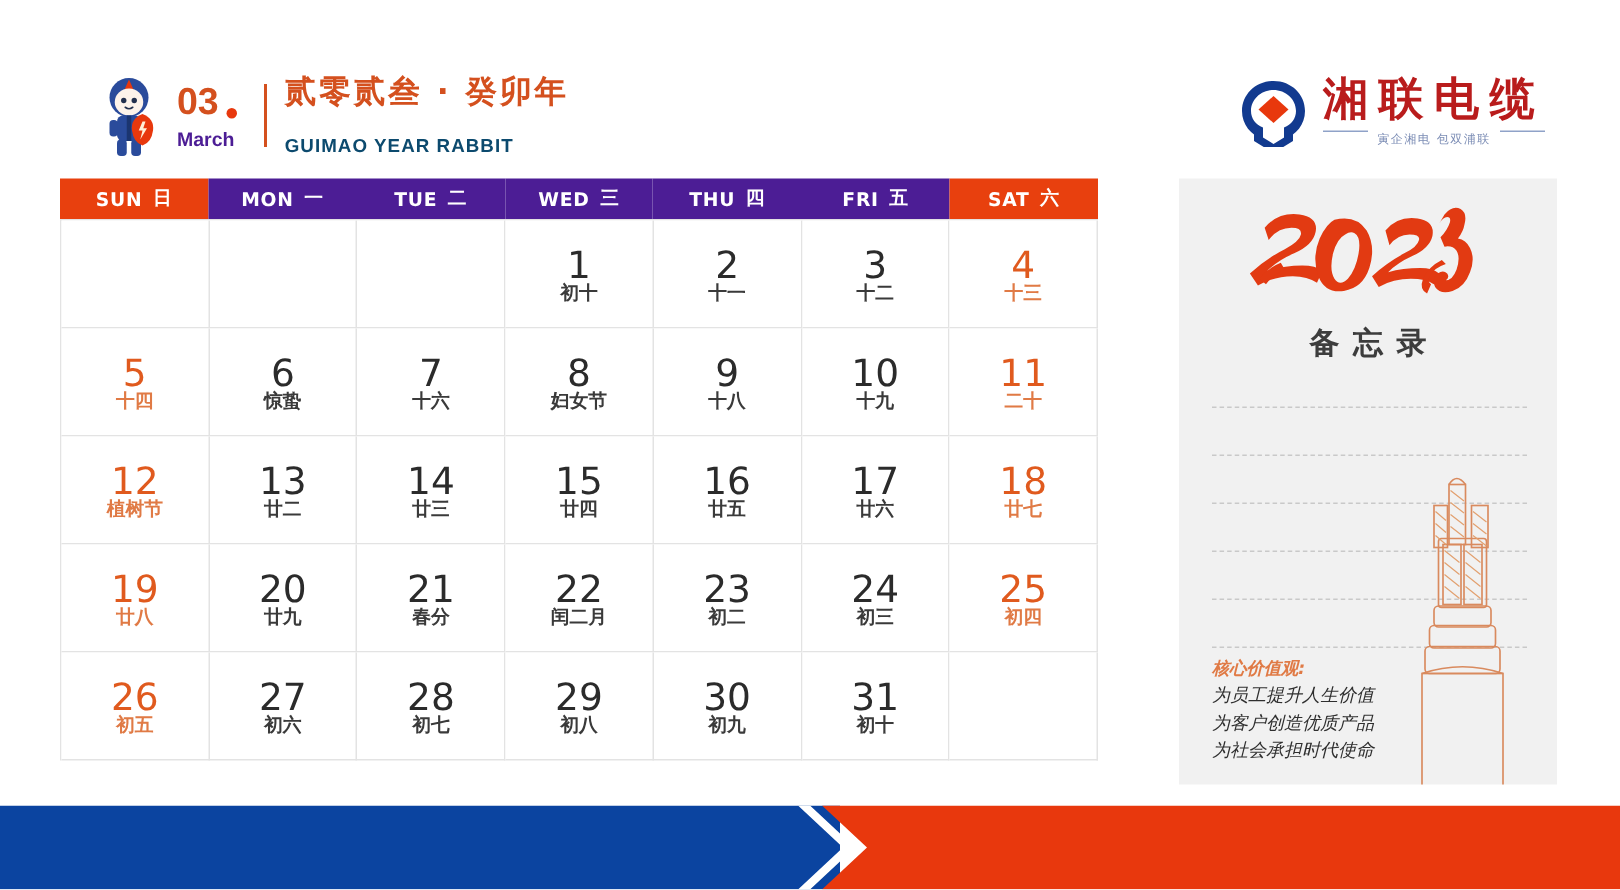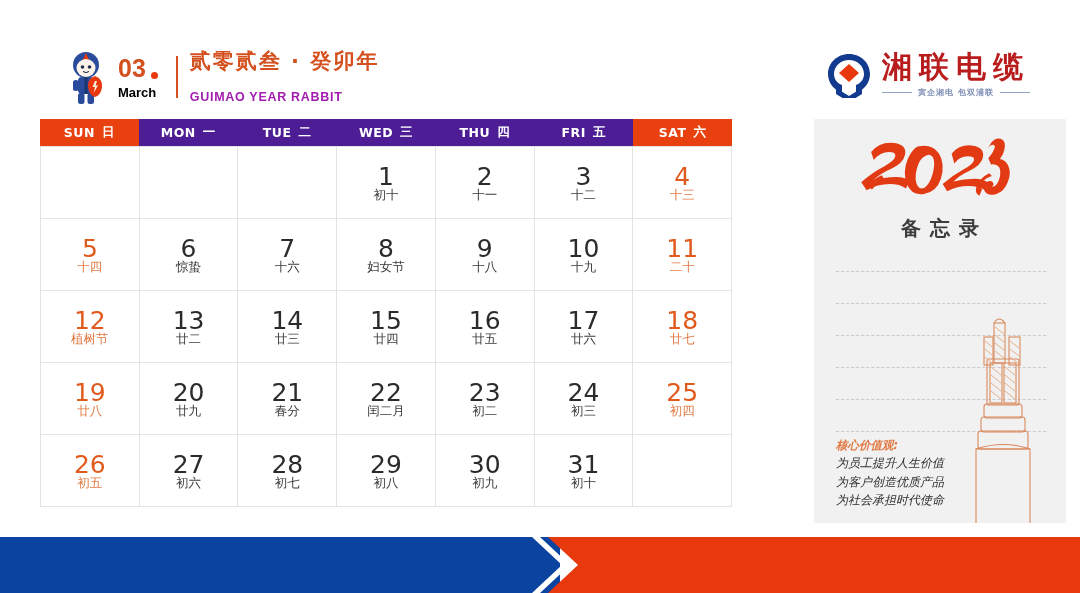--- a/index.html
+++ b/index.html
@@ -53,21 +53,21 @@
     content: "";
     position: absolute;
     right: 0; bottom: 2px;
     width: 7px; height: 7px;
     border-radius: 50%;
     background: #e8380d;
   }
   .month-name {
     font-size: 13px;
     font-weight: bold;
-    color: #000000;
+    color: #4c1d95;
     line-height: 1;
     margin-top: 5px;
   }
   .divider-bar {
     width: 2px;
     height: 42px;
     background: #d4501e;
     margin-right: 12px;
   }
   .cn-title-block {
@@ -79,21 +79,21 @@
     font-size: 21px;
     font-weight: bold;
     color: #d4501e;
     letter-spacing: 2px;
     line-height: 1.15;
     font-family: "DejaVu Sans", "Liberation Sans", sans-serif;
   }
   .en-title {
     font-size: 12.5px;
     font-weight: bold;
-    color: #a21caf;
+    color: #0c4a6e;
     letter-spacing: 0.7px;
     line-height: 1.3;
     margin-top: 16px;
   }
 
   
   .brand-right {
     position: absolute;
     right: 62px; top: 52px;
     display: flex;
@@ -111,23 +111,22 @@
   .logo-cn {
     font-size: 30px;
     font-weight: bold;
     color: #b91c1c;
     letter-spacing: 7px;
     line-height: 1;
     font-family: "DejaVu Sans", "Liberation Sans", sans-serif;
   }
   .logo-tag-row {
     display: flex;
-    align-items: center;
+    align-items: flex-start;
     margin-top: 5px;
-    font-weight: bold;
   }
   .tag-rule {
     height: 1px;
     background: #8fa2c8;
     flex: 1;
   }
   .logo-tag {
     font-size: 8px;
     color: #7c8db5;
     letter-spacing: 1px;
@@ -182,34 +181,34 @@
     color: #2b2b2b;
     line-height: 1;
     font-family: "DejaVu Sans", "Liberation Sans", sans-serif;
   }
   .cell .lunar {
     font-size: 12.5px;
     color: #3a3a3a;
     margin-top: 0;
     line-height: 1;
     font-family: "DejaVu Sans", "Liberation Sans", sans-serif;
+    font-weight: bold;
   }
   .cell.weekend .num { color: #e05a1e; }
   .cell.weekend .lunar { color: #e07a45; }
   .cell.empty { background: #ffffff; }
 
   
   .memo {
     position: absolute;
     left: 786px; top: 119px;
     width: 252px;
     height: 404px;
     background: #f1f1f1;
     overflow: hidden;
-    margin-left: 28px;
   }
   .memo-year {
     position: absolute;
     left: 0; top: 14px;
     width: 252px;
     text-align: center;
   }
   .memo-year svg { display: block; margin: 0 auto; }
   .memo-title {
     position: absolute;

